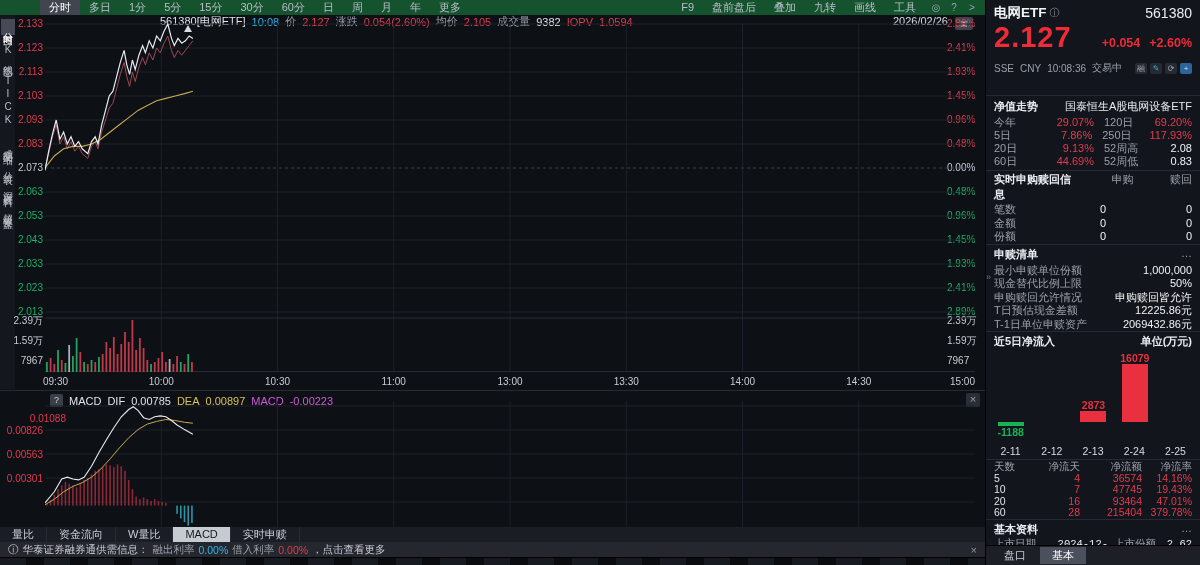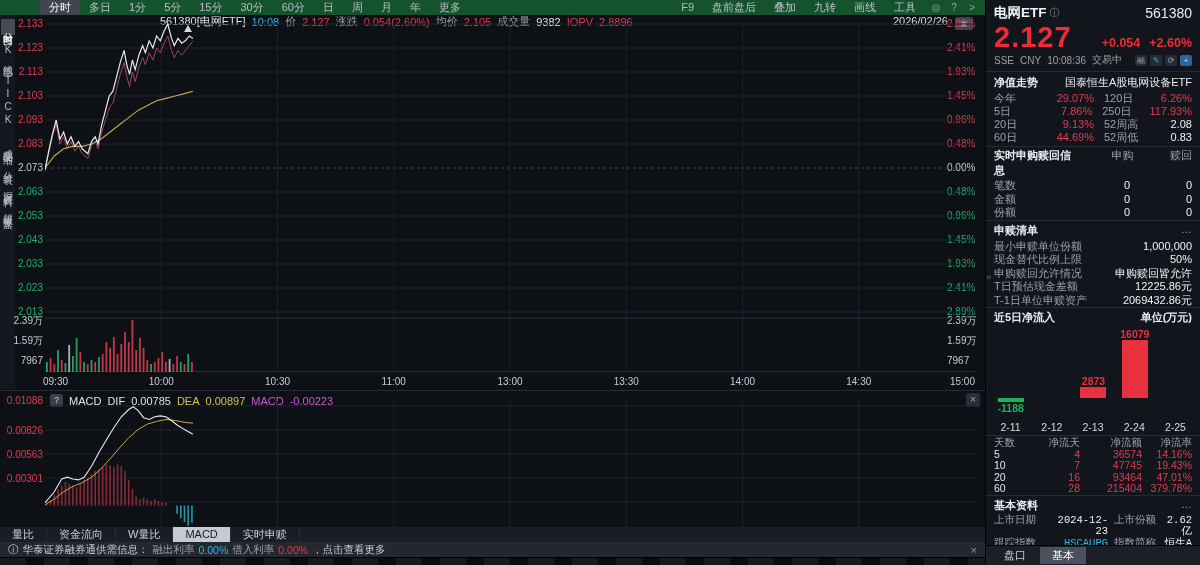--- a/index.html
+++ b/index.html
@@ -57,34 +57,34 @@
   
   #rp{position:absolute;left:985px;top:0;width:215px;height:565px;background:#12151b;
       border-left:1px solid #000;font-size:11px;}
   #rp-title-row{display:flex;align-items:center;padding:4px 8px 0 8px;}
   #rp-name{font-size:13.5px;font-weight:bold;color:#f2f4f7;}
   #rp-info-icon{color:#8a909c;font-size:10px;margin-left:3px;}
   #rp-code{margin-left:auto;font-size:14px;color:#e9ecf1;}
   #rp-price-row{display:flex;align-items:baseline;padding:0 8px;}
   #rp-price{font-size:29px;font-weight:bold;color:#ef2b38;line-height:30px;letter-spacing:1px;}
   #rp-chg{margin-left:auto;color:#ef2b38;font-weight:bold;font-size:12.5px;display:flex;gap:9px;}
-  #rp-meta-row{display:flex;align-items:center;gap:6px;padding:1px 8px 4px 8px;font-size:10px;color:#9aa0ab;
-               border-bottom:1px solid #262b33;}
+  #rp-meta-row{display:flex;align-items:center;gap:6px;padding:1px 8px 20px 8px;font-size:10px;color:#9aa0ab;
+               border-bottom:1px solid #262b33;margin-top:8px;}
   .rp-mini-ico{width:12px;height:11px;border-radius:2px;background:#262b33;color:#9aa0ab;
                font-size:8px;text-align:center;line-height:11px;}
   #rp-meta-icons{margin-left:auto;display:flex;gap:3px;}
   .rp-sec-title{display:flex;font-weight:bold;color:#e9ecf1;padding:2px 8px;}
   .rp-sec-title .more{margin-left:auto;color:#9aa0ab;font-weight:normal;}
   .two-col{display:flex;padding:0 8px;line-height:13px;}
   .two-col .c1l{width:34px;color:#9aa0ab;} .two-col .c1v{width:66px;text-align:right;}
   .two-col .c2l{width:48px;margin-left:10px;color:#9aa0ab;} .two-col .c2v{flex:1;text-align:right;}
   .sub-head{display:flex;padding:1px 8px;font-weight:bold;color:#e9ecf1;border-top:1px solid #262b33;}
   .sub-head span:nth-child(2){margin-left:auto;width:60px;text-align:right;color:#9aa0ab;font-weight:normal;}
   .sub-head span:nth-child(3){width:62px;text-align:right;color:#9aa0ab;font-weight:normal;}
-  .sub-row{display:flex;padding:0 8px;line-height:13.5px;}
+  .sub-row{display:flex;padding:0 8px;line-height:13.5px;gap:24px;}
   .sub-row .l{color:#9aa0ab;}
   .sub-row span:nth-child(2){margin-left:auto;width:60px;text-align:right;color:#f0f2f5;}
   .sub-row span:nth-child(3){width:62px;text-align:right;color:#f0f2f5;}
   .ls-row{display:flex;padding:0 8px;line-height:13.5px;}
   .ls-row .l{color:#9aa0ab;} .ls-row .v{margin-left:auto;color:#f0f2f5;}
   #netflow-head{display:flex;padding:2px 8px 0 8px;font-weight:bold;color:#e9ecf1;border-top:1px solid #262b33;}
   #netflow-unit{margin-left:auto;}
   #netflow-chart{display:flex;padding:2px 4px 0 4px;height:96px;}
   .nf-col{width:41.4px;display:flex;flex-direction:column;align-items:center;}
   .nf-top{height:72px;display:flex;flex-direction:column;justify-content:flex-end;align-items:center;width:100%;}
@@ -157,21 +157,21 @@
     <span class="cyan">10:08</span>
     <span class="lbl">价</span>
     <span class="red">2.127</span>
     <span class="lbl">涨跌</span>
     <span class="red">0.054(2.60%)</span>
     <span class="lbl">均价</span>
     <span class="red">2.105</span>
     <span class="lbl">成交量</span>
     <span class="wht">9382</span>
     <span class="red">IOPV</span>
-    <span class="red">2.8896</span>
+    <span class="red">1.0594</span>
   </div>
   <div id="chart-date">2026/02/26</div>
   <div id="snap-icon">▣</div>
 
   <div id="left-axis">
       <span class="ax ax-l tick-red" style="top: 19px;">2.133</span>
       <span class="ax ax-l tick-red" style="top: 43px;">2.123</span>
       <span class="ax ax-l tick-red" style="top: 67px;">2.113</span>
       <span class="ax ax-l tick-red" style="top: 91px;">2.103</span>
       <span class="ax ax-l tick-red" style="top: 115px;">2.093</span>
@@ -292,21 +292,21 @@
       <span class="wht">MACD</span>
       <span class="wht">DIF</span>
       <span class="wht">0.00785</span>
       <span class="yellow">DEA</span>
       <span class="yellow">0.00897</span>
       <span class="magenta">MACD</span>
       <span class="magenta">-0.00223</span>
     </div>
     <div id="macd-close">×</div>
     <div id="macd-axis">
-        <span class="max" style="top: 4px;">0.01088</span>
+        <span class="max" style="top: 22px; margin-left: 23px;">0.01088</span>
         <span class="max" style="top: 34px;">0.00826</span>
         <span class="max" style="top: 58px;">0.00563</span>
         <span class="max" style="top: 82px;">0.00301</span>
         <span class="max" style="top: 106px; margin-top: 35px;">0.00039</span>
       </div>
     <svg id="macd-svg" width="930" height="132" style="top: 6px;">
         <line x1="0" y1="9" x2="930" y2="9" stroke="#1c212b"></line>
         <line x1="0" y1="33" x2="930" y2="33" stroke="#1c212b"></line>
         <line x1="0" y1="57" x2="930" y2="57" stroke="#1c212b"></line>
         <line x1="0" y1="81" x2="930" y2="81" stroke="#1c212b"></line>
@@ -409,21 +409,21 @@
     </div>
     <div class="rp-sec-title" style="padding-top:3px;">
       <span>净值走势</span>
       <span class="more" style="color:#e9ecf1;">国泰恒生A股电网设备ETF</span>
     </div>
     <div id="perf-rows">
         <div class="two-col">
           <span class="c1l">今年</span>
           <span class="c1v" style="color: rgb(226, 59, 80);">29.07%</span>
           <span class="c2l">120日</span>
-          <span class="c2v" style="color: rgb(226, 59, 80);">6.26%</span>
+          <span class="c2v" style="color: rgb(226, 59, 80);">69.20%</span>
         </div>
         <div class="two-col">
           <span class="c1l">5日</span>
           <span class="c1v" style="color: rgb(226, 59, 80);">7.86%</span>
           <span class="c2l">250日</span>
           <span class="c2v" style="color: rgb(226, 59, 80);">117.93%</span>
         </div>
         <div class="two-col">
           <span class="c1l">20日</span>
           <span class="c1v" style="color: rgb(226, 59, 80);">9.13%</span>

